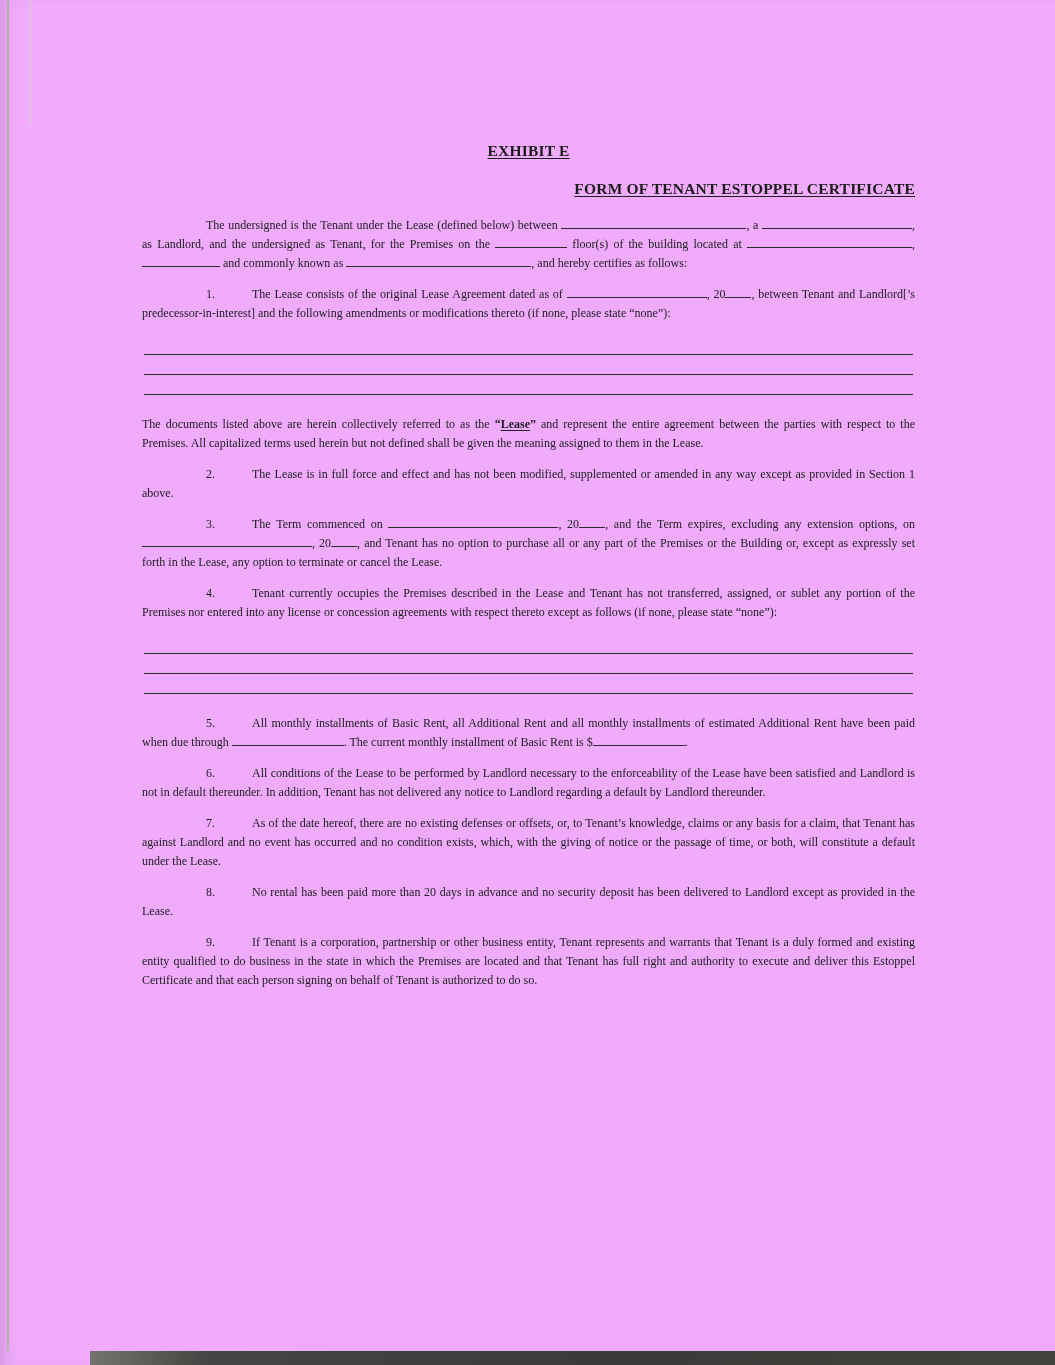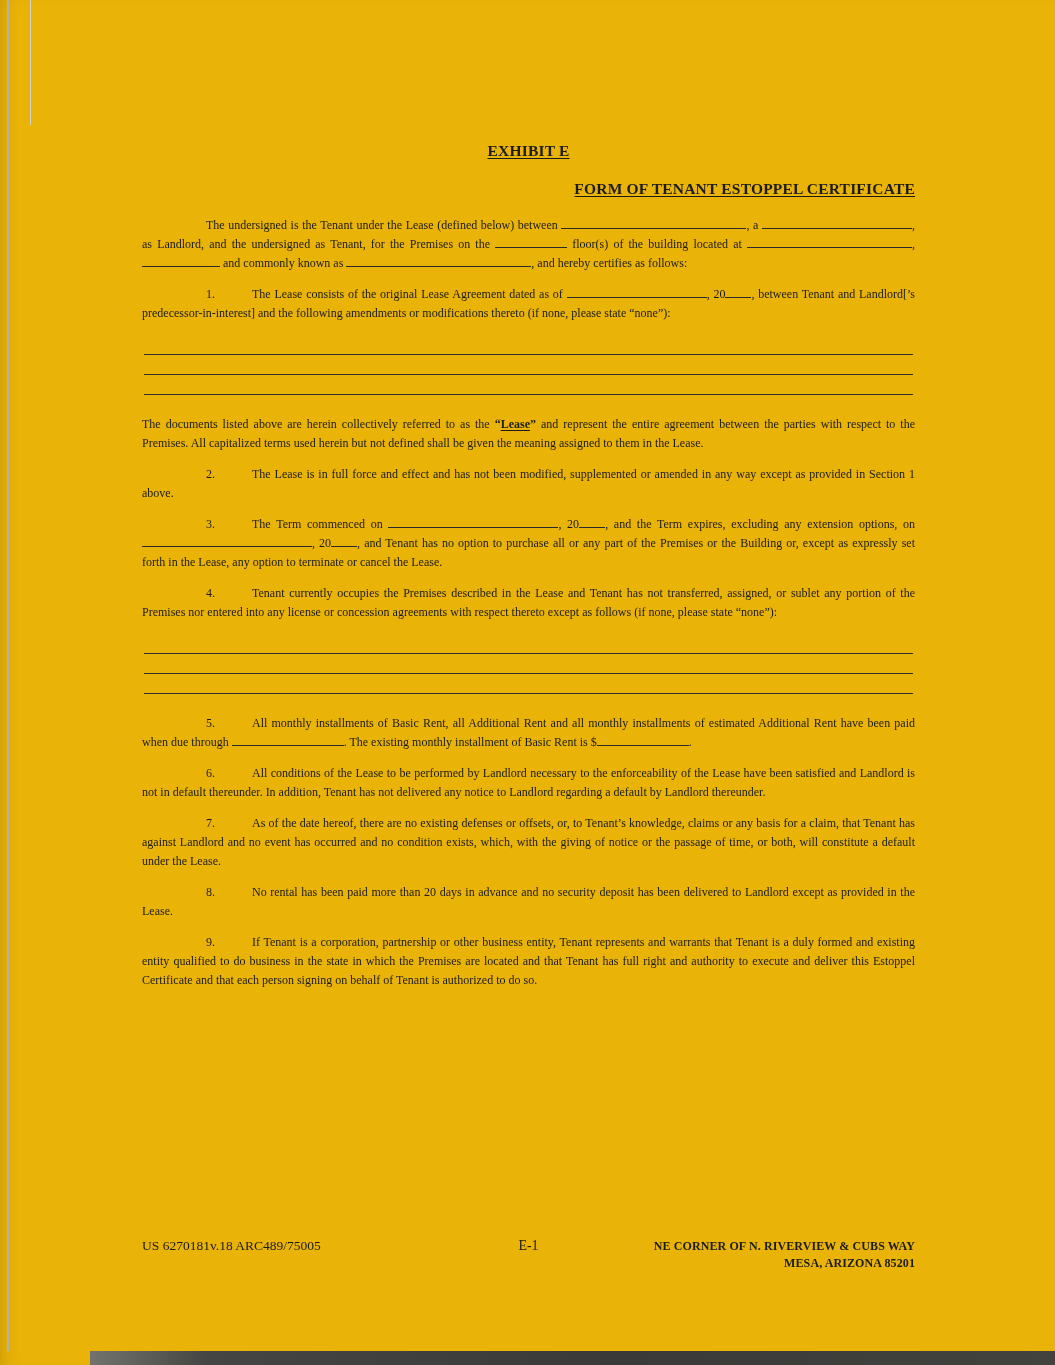--- a/index.html
+++ b/index.html
@@ -5,21 +5,21 @@
   * { margin: 0; padding: 0; box-sizing: border-box; }
   html, body { width: 1055px; background: #ffffff; }
   body {
     font-family: "Liberation Serif", serif;
     color: #1c1c1c;
   }
   .page {
     position: relative;
     width: 1055px;
     height: 1365px;
-    background: #eab308;
+    background: #f0abfc;
     overflow: hidden;
     box-shadow: inset 14px 0 20px -14px rgba(0,0,0,0.18);
   }
   .scan-line-left {
     position: absolute;
     left: 7px; top: 0; bottom: 14px;
     width: 2px;
     background: #b3b3ad;
   }
   .scan-line-left2 {
@@ -150,35 +150,27 @@
 
     <p class="para indent"><span class="pnum">4.</span><span class="tab"></span><span>Tenant currently occupies the Premises described in the Lease and Tenant has not transferred, assigned, or sublet any portion of the Premises nor entered into any license or concession agreements with respect thereto except as follows (if none, please state “none”):</span></p>
 
     <div class="write-lines">
       <div class="wline"></div>
       <div class="wline"></div>
       <div class="wline"></div>
     </div>
 
     <p class="para indent"><span class="pnum">5.</span><span class="tab"></span><span>All monthly installments of Basic Rent, all Additional Rent and all monthly installments of estimated Additional Rent have been paid when due through</span>
-      <span class="blank b112"></span><span>.  The existing monthly installment of Basic Rent is $</span><span class="blank b92"></span><span>.</span></p>
+      <span class="blank b112"></span><span>.  The current monthly installment of Basic Rent is $</span><span class="blank b92"></span><span>.</span></p>
 
     <p class="para indent"><span class="pnum">6.</span><span class="tab"></span><span>All conditions of the Lease to be performed by Landlord necessary to the enforceability of the Lease have been satisfied and Landlord is not in default thereunder.  In addition, Tenant has not delivered any notice to Landlord regarding a default by Landlord thereunder.</span></p>
 
     <p class="para indent"><span class="pnum">7.</span><span class="tab"></span><span>As of the date hereof, there are no existing defenses or offsets, or, to Tenant’s knowledge, claims or any basis for a claim, that Tenant has against Landlord and no event has occurred and no condition exists, which, with the giving of notice or the passage of time, or both, will constitute a default under the Lease.</span></p>
 
     <p class="para indent"><span class="pnum">8.</span><span class="tab"></span><span>No rental has been paid more than 20 days in advance and no security deposit has been delivered to Landlord except as provided in the Lease.</span></p>
 
     <p class="para indent"><span class="pnum">9.</span><span class="tab"></span><span>If Tenant is a corporation, partnership or other business entity, Tenant represents and warrants that Tenant is a duly formed and existing entity qualified to do business in the state in which the Premises are located and that Tenant has full right and authority to execute and deliver this Estoppel Certificate and that each person signing on behalf of Tenant is authorized to do so.</span></p>
 
   </div>
 
-  <div class="footer">
-    <div class="footer-left">US 6270181v.18 ARC489/75005</div>
-    <div class="footer-center">E-1</div>
-    <div class="footer-right">
-      <div>NE CORNER OF N. RIVERVIEW &amp; CUBS WAY</div>
-      <div>MESA, ARIZONA 85201</div>
-    </div>
-  </div>
 
   <div class="scan-bar"></div>
 </div>
 
 </body></html>

